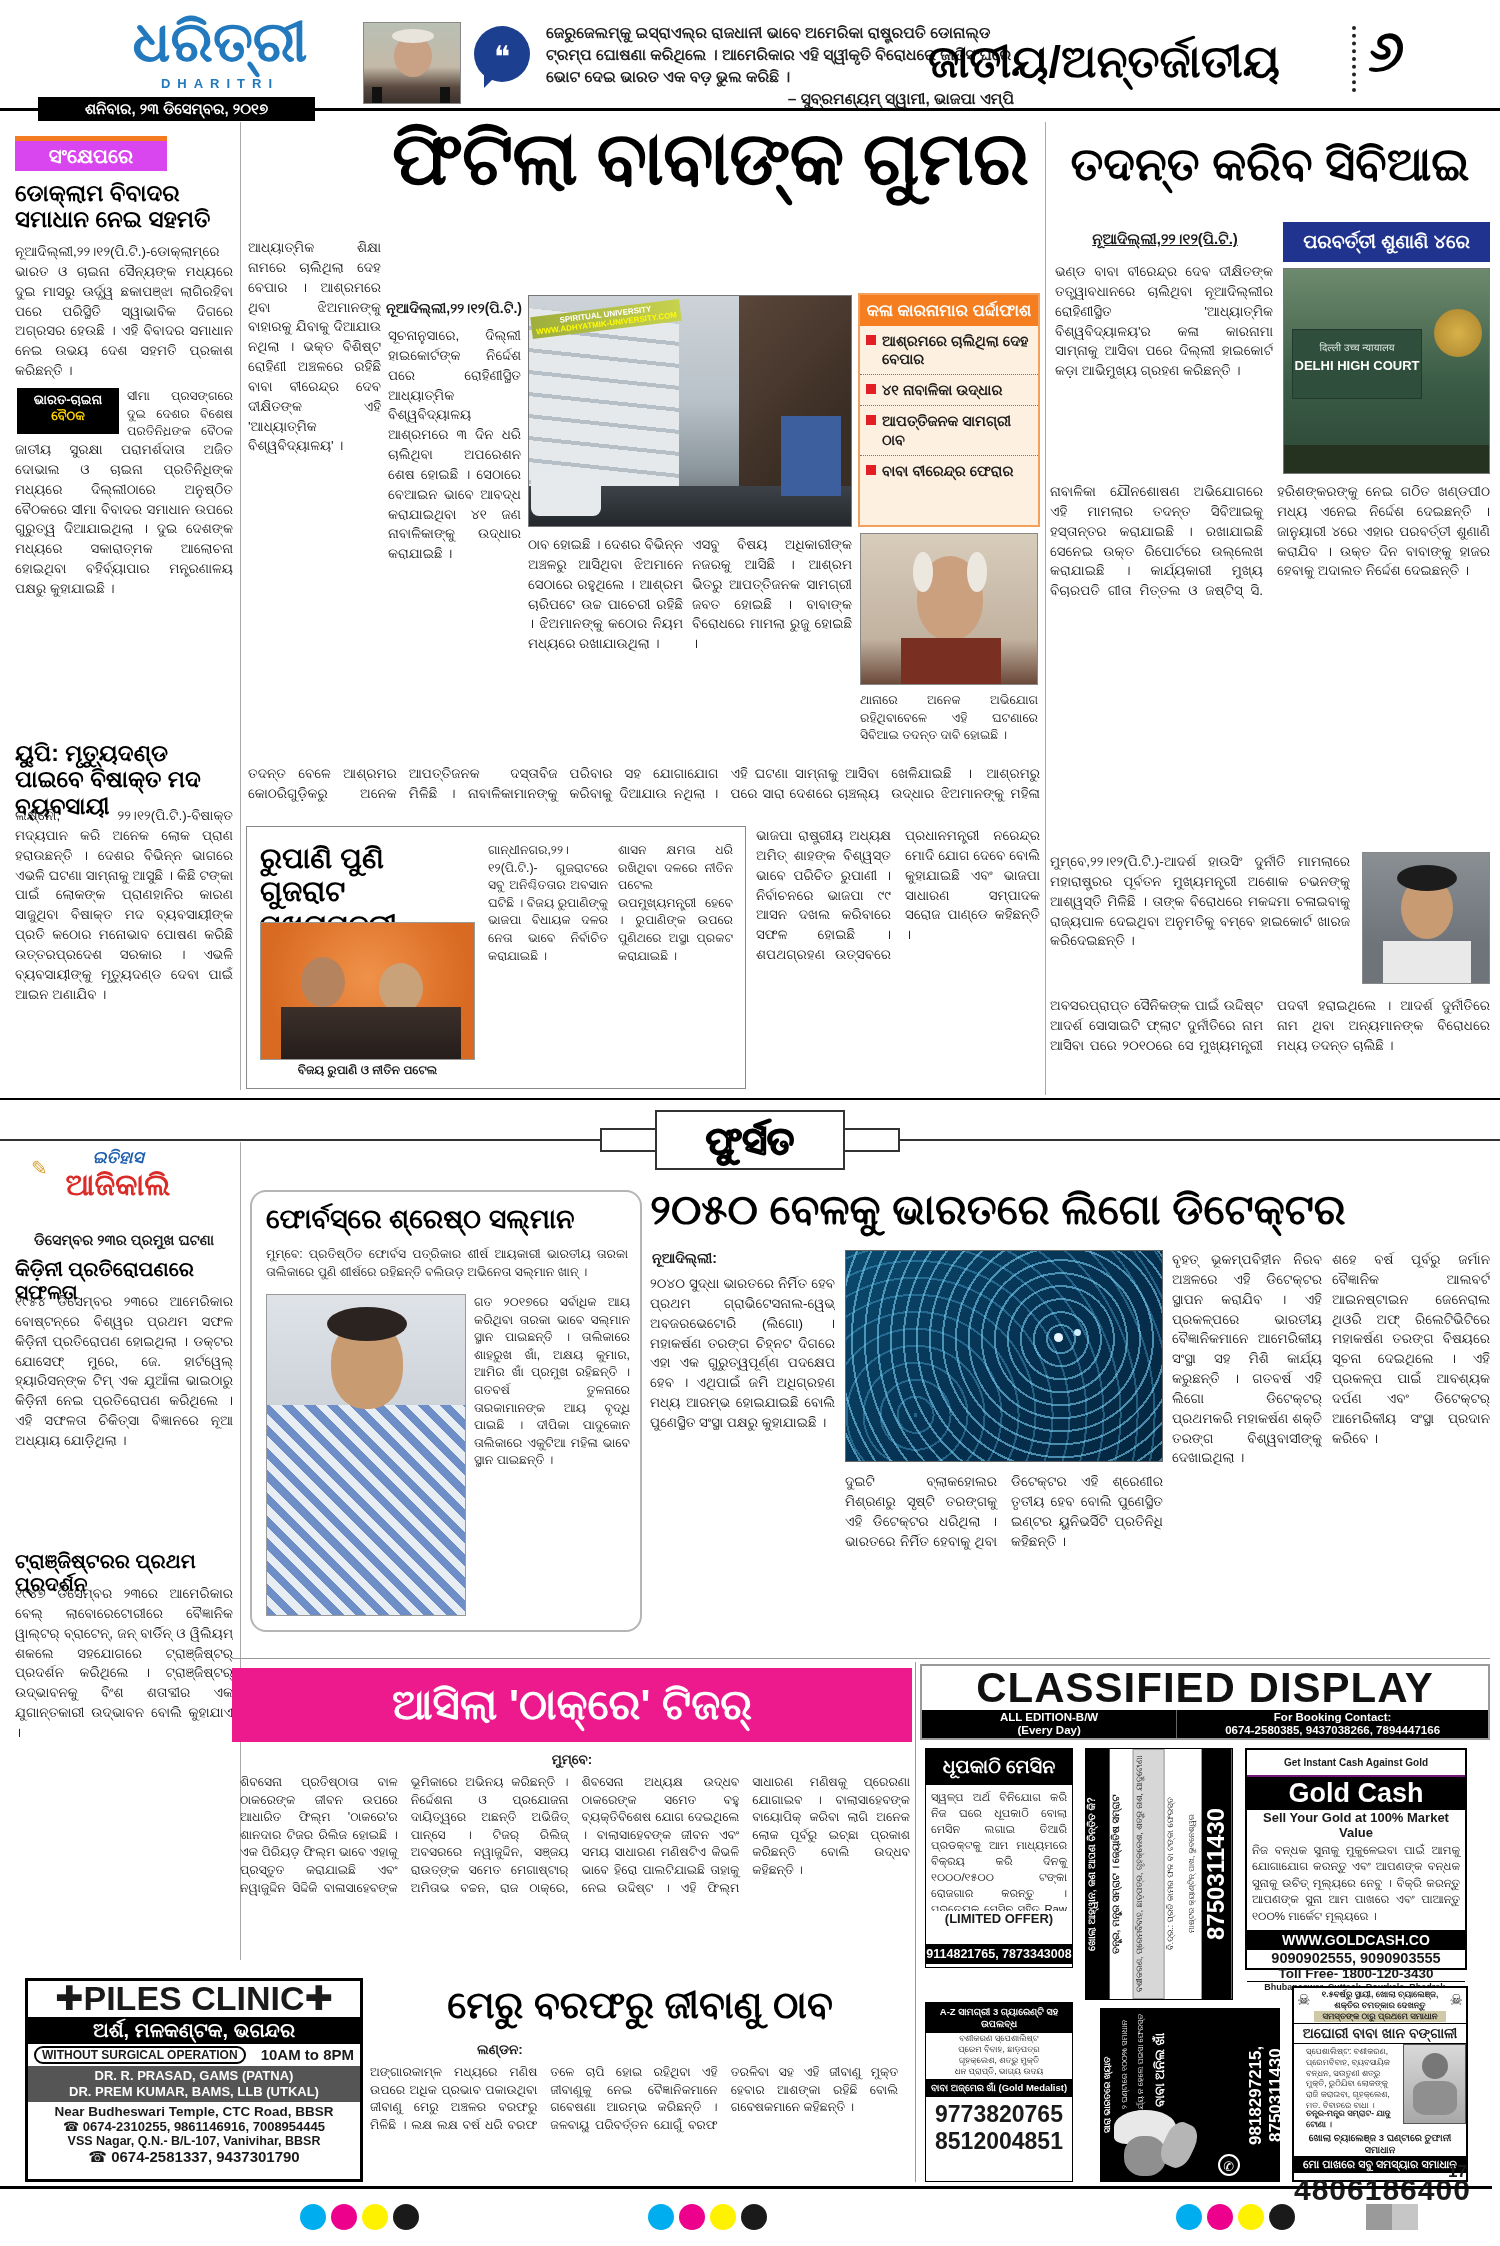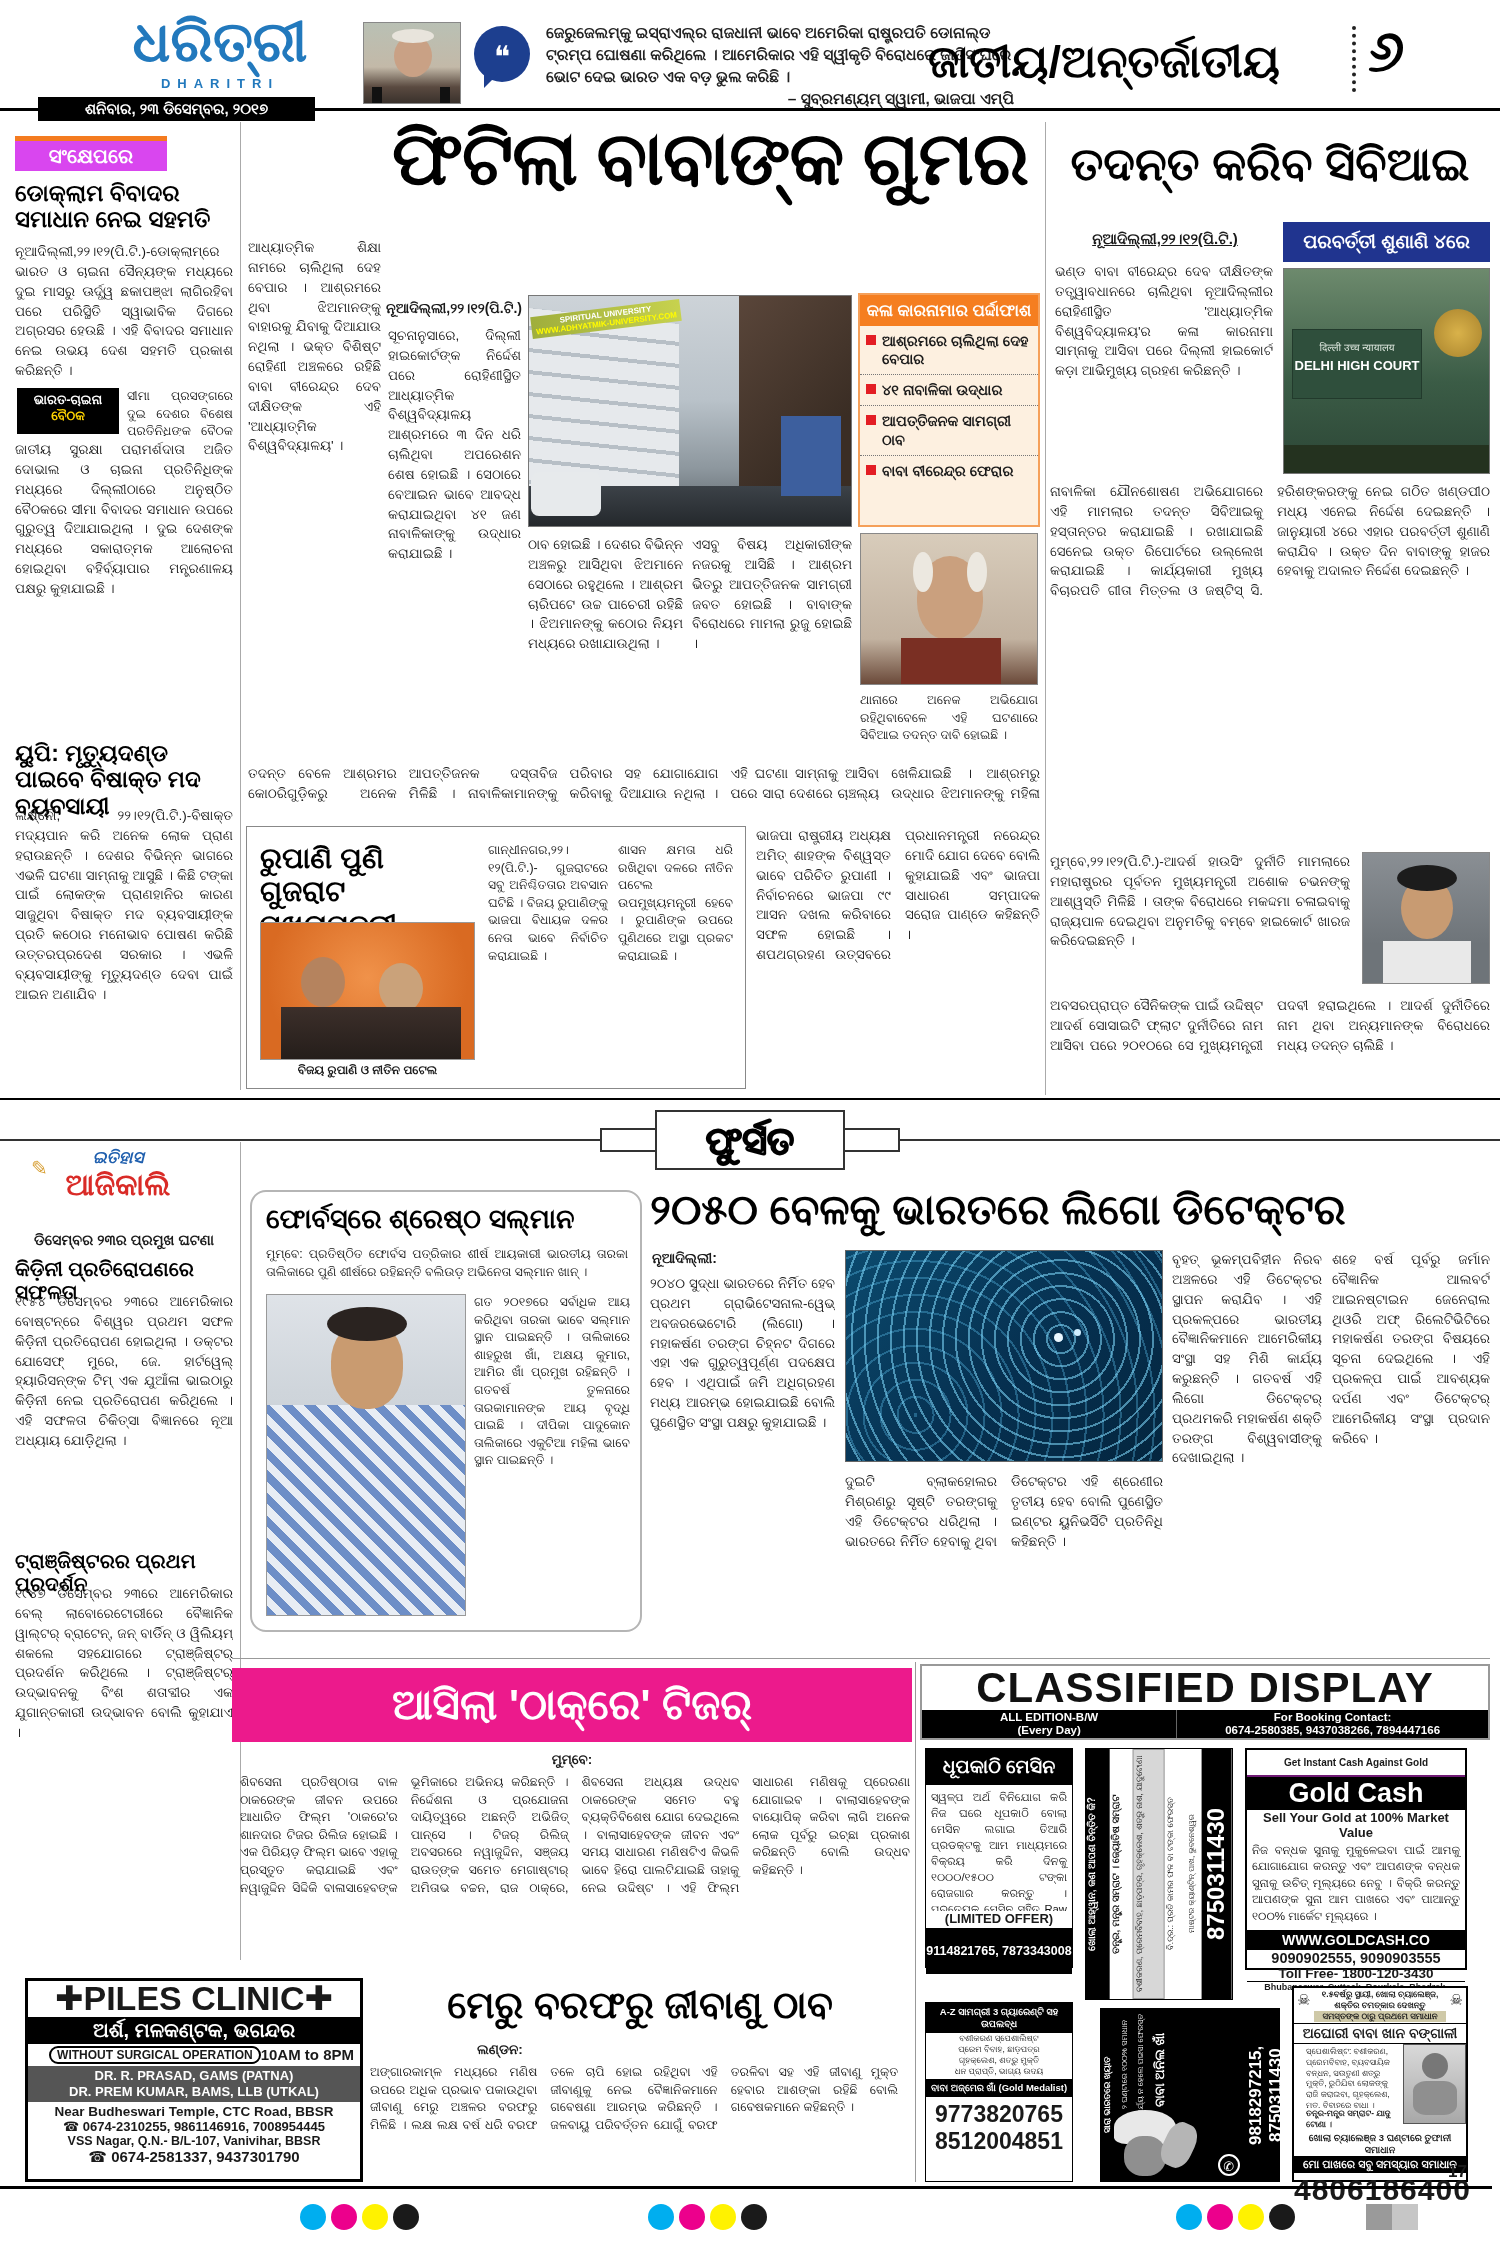--- a/index.html
+++ b/index.html
@@ -216,21 +216,21 @@
         <div class="b" style="font-size:11.5px">For Booking Contact:</div>
         <div class="b" style="font-size:11.5px">0674-2580385, 9437038266, 7894447166</div>
       </div>
     </div>
   </div>
 
   <div class="abs" style="left:925px;top:1748px;width:148px;height:220px;border:1px solid #000">
     <div class="ctr b wbar" style="font-size:19px;padding:7px 2px">ଧୂପକାଠି ମେସିନ</div>
     <div class="sm" style="padding:4px 5px;height:118px;font-size:11.3px">ସ୍ୱଳ୍ପ ଅର୍ଥ ବିନିଯୋଗ କରି ନିଜ ଘରେ ଧୂପକାଠି ବୋଲା ମେସିନ ଲଗାଇ ତିଆରି ପ୍ରଡକ୍ଟକୁ ଆମ ମାଧ୍ୟମରେ ବିକ୍ରୟ କରି ଦିନକୁ ୧୦୦୦/୧୫୦୦ ଟଙ୍କା ରୋଜଗାର କରନ୍ତୁ । ପ୍ରତ୍ୟେକ ମେସିନ ସହିତ Raw Material Free ଦିଆଯିବ ।</div>
     <div class="ctr b" style="font-size:13px">(LIMITED OFFER)</div>
-    <div class="ctr b wbar" style="font-size:12.5px;padding:16px 0;margin-top:2px">9114821765, 7873343008</div>
+    <div class="ctr b wbar" style="font-size:12.5px;padding:3px 0;margin-top:18px">9114821765, 7873343008</div>
   </div>
 
   <div class="abs" style="left:1085px;top:1748px;width:148px;height:252px;border:1px solid #000;display:flex">
     <div class="vt ctr b wbar" style="width:24px;font-size:10px;overflow:hidden">ଖୋଲା ଆହ୍ୱାନ, କଣ ଆପଣ ଚିନ୍ତିତ କି?</div>
     <div class="vt ctr b" style="width:24px;font-size:10px;overflow:hidden">ତନ୍ତ୍ର, ମନ୍ତ୍ର ସମ୍ରାଟ । ଜ୍ୟୋତିଷ ସମ୍ରାଟ</div>
     <div class="vt ctr" style="width:30px;font-size:8.5px;background:#d7d7d7;border:1px solid #999;overflow:hidden">ବଶୀକରଣ, ପ୍ରେମବିବାହ, ଛାଡ଼ପତ୍ର, ଗୃହକ୍ଲେଶ, ଶତ୍ରୁ ନାଶ, ଯାଦୁଟୋଣା</div>
     <div class="vt ctr" style="width:22px;font-size:8.5px;overflow:hidden">ବି.ଦ୍ର.: ପ୍ରତି କାମର ଫଳ ବା ଟଙ୍କା ଫେରସ୍ତ</div>
     <div class="vt ctr" style="width:16px;font-size:8px;overflow:hidden">ମାଷ୍ଟର କ୍ୟାଣ୍ଟିନ୍ ପାଖ, ଭୁବନେଶ୍ୱର</div>
     <div class="vt ctr b wbar" style="width:30px;font-size:24px;overflow:hidden">8750311430</div>
   </div>
@@ -291,21 +291,21 @@
     <div class="ctr b" style="font-size:9.5px">ଖୋଲା ଚ୍ୟାଲେଞ୍ଜ 3 ଘଣ୍ଟାରେ ତୁଫାନୀ ସମାଧାନ</div>
     <div class="ctr b wbar" style="font-size:11px;padding:2px 0">ମୋ ପାଖରେ ସବୁ ସମସ୍ୟାର ସମାଧାନ</div>
     <div class="ctr b" style="font-size:30px;letter-spacing:1px">4806186400</div>
   </div>
 
   <div class="abs" style="left:25px;top:1978px;width:338px;height:204px;border:3px solid #000;background:#fff">
     <div class="ctr" style="font-size:34px;font-weight:bold;line-height:1.05;white-space:nowrap">
       <span>✚</span><span>PILES CLINIC</span><span>✚</span>
     </div>
     <div class="ctr b wbar" style="font-size:20px;padding:2px 0">ଅର୍ଶ, ମଳକଣ୍ଟକ, ଭଗନ୍ଦର</div>
-    <div style="display:flex;align-items:center;justify-content:flex-end;padding:2px 6px">
+    <div style="display:flex;align-items:center;justify-content:space-between;padding:2px 6px">
       <span class="b" style="font-size:12px;border:2px solid #000;border-radius:12px;padding:0 6px">WITHOUT SURGICAL OPERATION</span>
       <span class="b" style="font-size:15px">10AM to 8PM</span>
     </div>
     <div class="ctr" style="background:#555;color:#fff;padding:2px 0;line-height:1.25">
       <div class="b" style="font-size:13px">DR. R. PRASAD, GAMS (PATNA)</div>
       <div class="b" style="font-size:13px">DR. PREM KUMAR, BAMS, LLB (UTKAL)</div>
     </div>
     <div class="ctr b" style="font-size:13.5px;margin-top:2px">Near Budheswari Temple, CTC Road, BBSR</div>
     <div class="ctr b" style="font-size:13px">☎ 0674-2310255, 9861146916, 7008954445</div>
     <div class="ctr b" style="font-size:12.5px">VSS Nagar, Q.N.- B/L-107, Vanivihar, BBSR</div>

